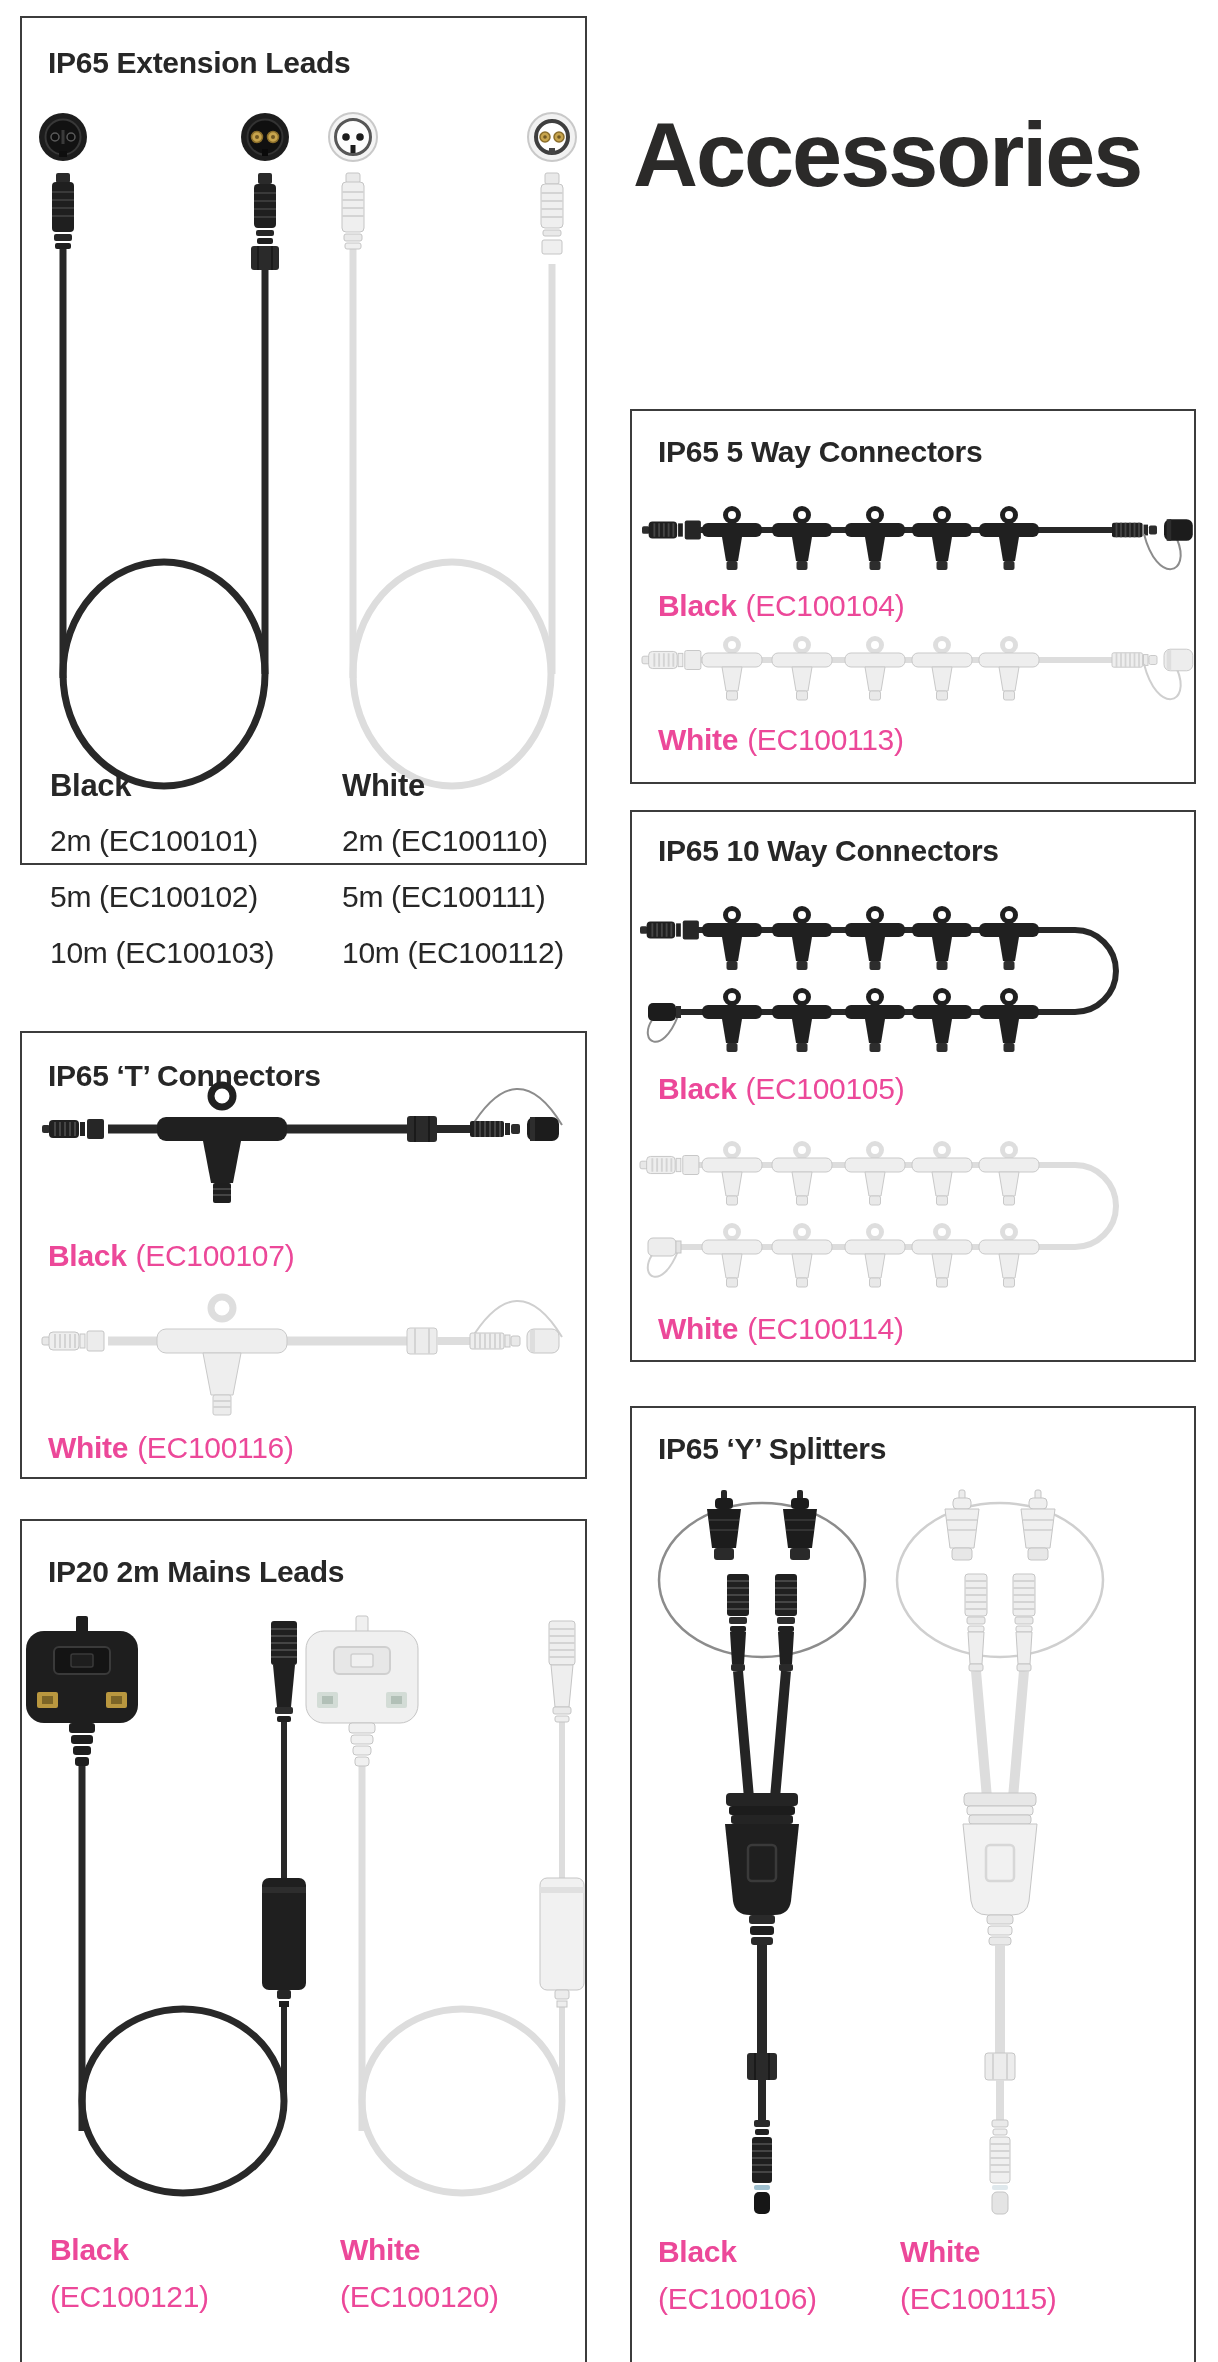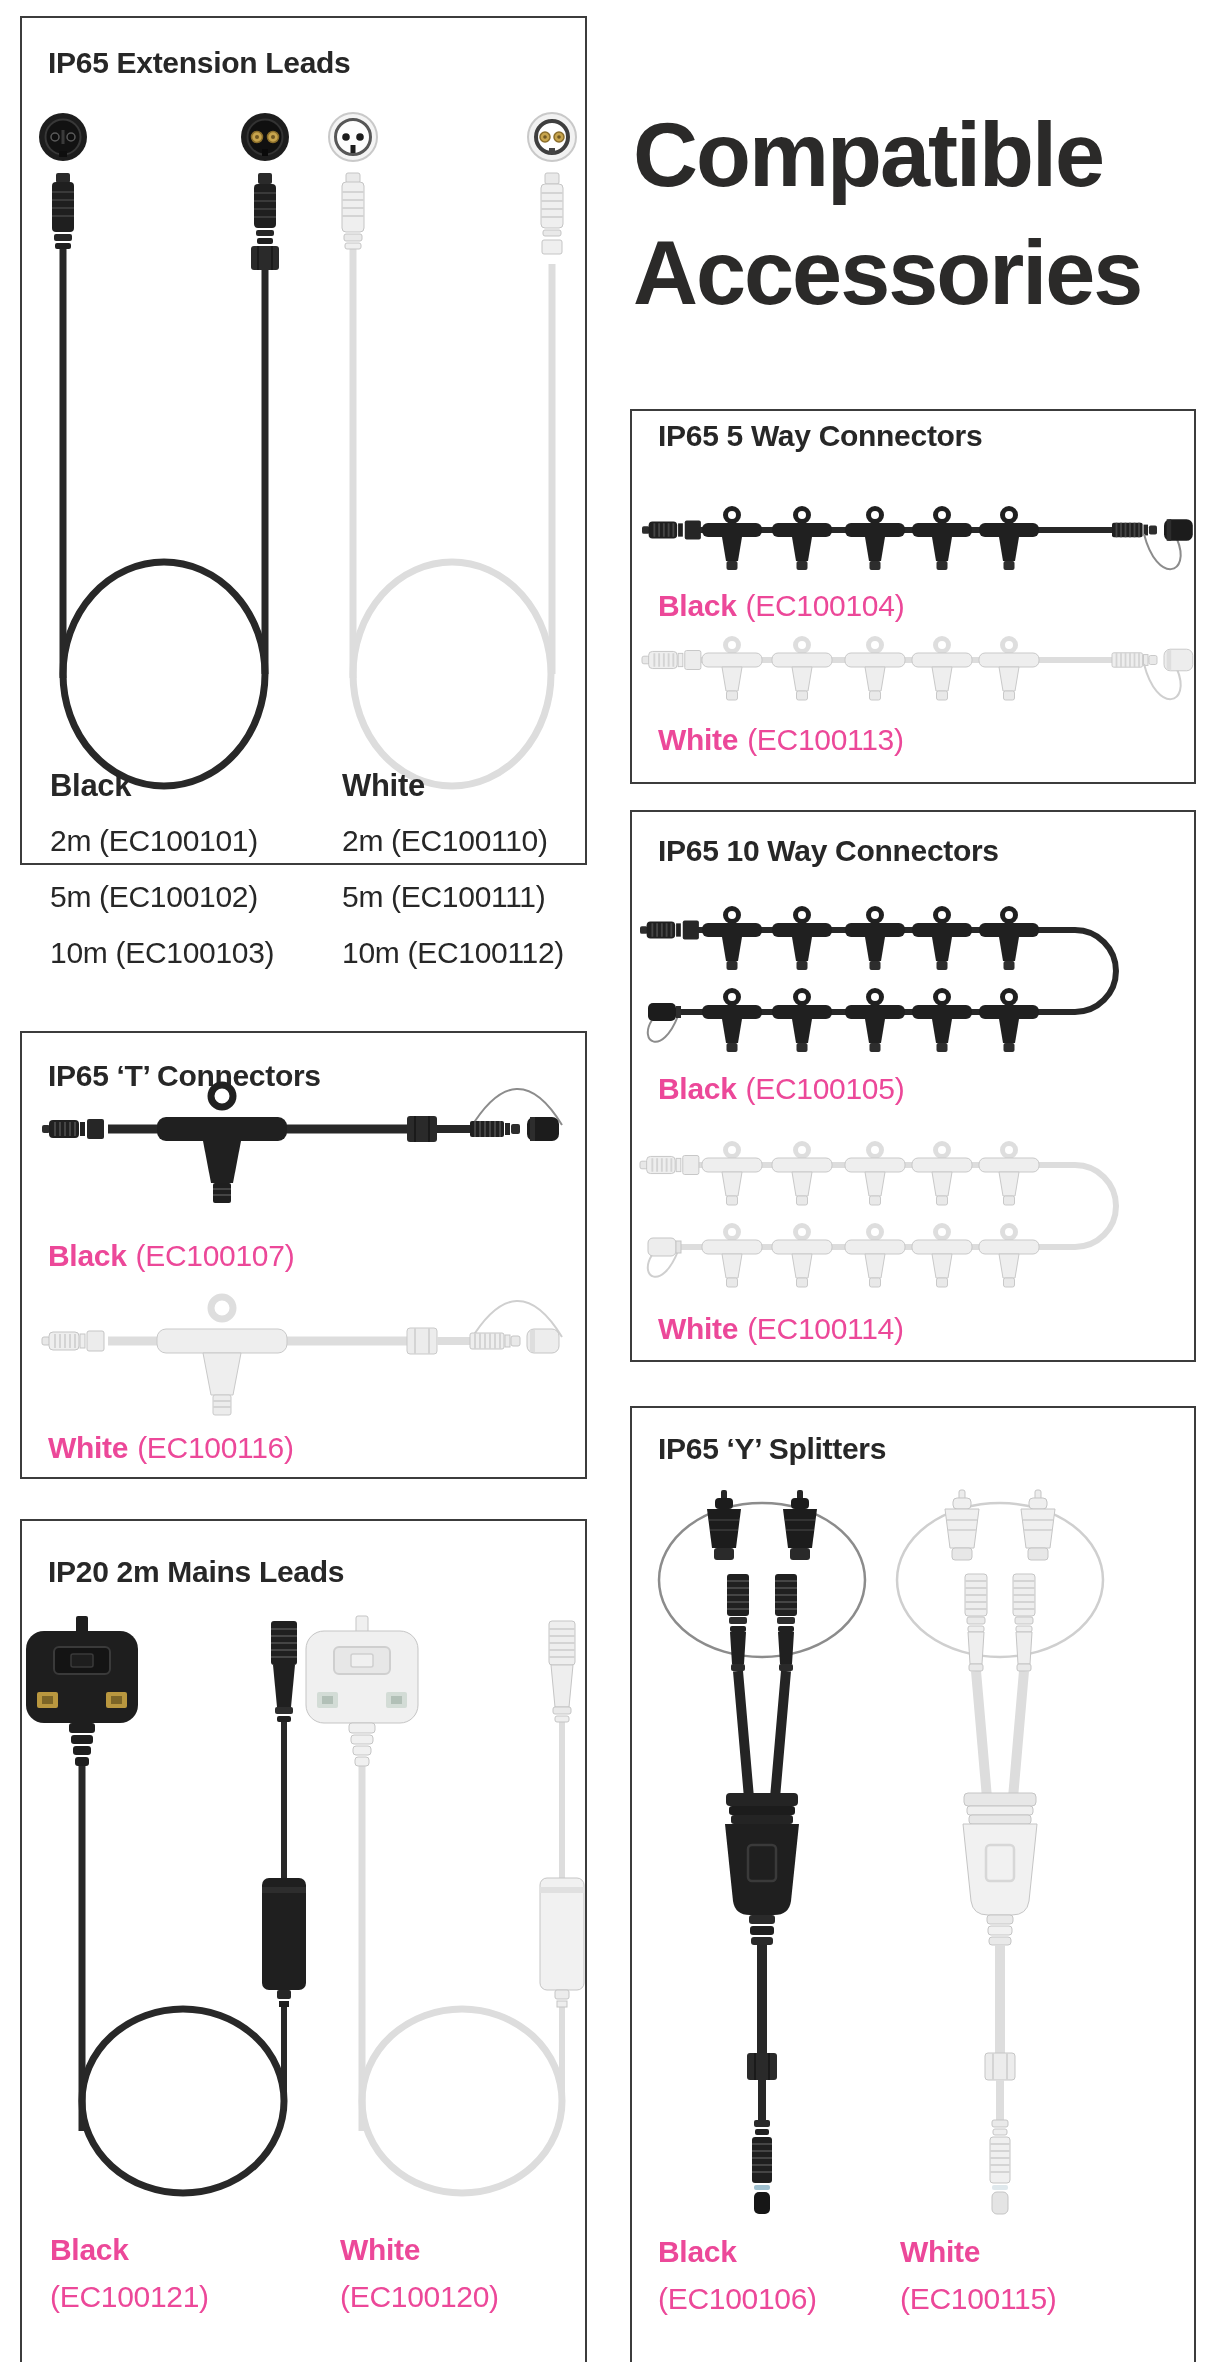--- a/index.html
+++ b/index.html
@@ -168,21 +168,20 @@
         <rect x="-7" y="9" width="14" height="6" rx="2" fill="#eeeeee" stroke="#c5c5c5"></rect>
         <rect x="-10" y="17" width="20" height="46" rx="3" fill="#efefef" stroke="#c5c5c5"></rect>
         <path d="M-10,24 H10 M-10,31 H10 M-10,38 H10 M-10,45 H10 M-10,52 H10" stroke="#d4d4d4" stroke-width="2"></path>
         <rect x="-8" y="65" width="16" height="5" rx="2" fill="#dfe8ec"></rect>
         <rect x="-8" y="72" width="16" height="22" rx="5" fill="#e4e4e4" stroke="#c5c5c5"></rect>
       </g>
     </defs>
   </svg>
 
   <div class="heading">
-    <div>Compatible</div>
     <div>Accessories</div>
   </div>
 
   <section class="box" style="left:20px;top:16px;width:567px;height:849px;">
     <h2 class="box-title" style="left:26px;top:28px;">IP65 Extension Leads</h2>
     <svg class="art" width="563" height="989" viewBox="0 0 563 989">
 
       <ellipse cx="142" cy="656" rx="101" ry="112" fill="none" stroke="#282828" stroke-width="7"></ellipse>
       <line x1="41" y1="231" x2="41" y2="660" stroke="#282828" stroke-width="7"></line>
       <line x1="243" y1="252" x2="243" y2="656" stroke="#282828" stroke-width="7"></line>
@@ -333,21 +332,21 @@
       <b>Black</b>
         <span class="code">(EC100121)</span>
     </div>
     <div class="lbl stack" style="left:318px;top:712px;">
       <b>White</b>
         <span class="code">(EC100120)</span>
     </div>
   </section>
 
   <section class="box" style="left:630px;top:409px;width:566px;height:375px;">
-    <h2 class="box-title" style="left:26px;top:8px;">IP65 5 Way Connectors</h2>
+    <h2 class="box-title" style="left:26px;top:24px;">IP65 5 Way Connectors</h2>
     <svg class="art" width="562" height="371" viewBox="0 0 562 371">
 
       <g transform="translate(0,119)">
         <rect x="68" y="-3" width="412" height="6" fill="#282828"></rect>
         <use href="#mplug-b" transform="translate(10,0) scale(0.95)"></use>
         <use href="#tdrop-b" transform="translate(100,0)"></use>
         <use href="#tdrop-b" transform="translate(170,0)"></use>
         <use href="#tdrop-b" transform="translate(243,0)"></use>
         <use href="#tdrop-b" transform="translate(310,0)"></use>
         <use href="#tdrop-b" transform="translate(377,0)"></use>

